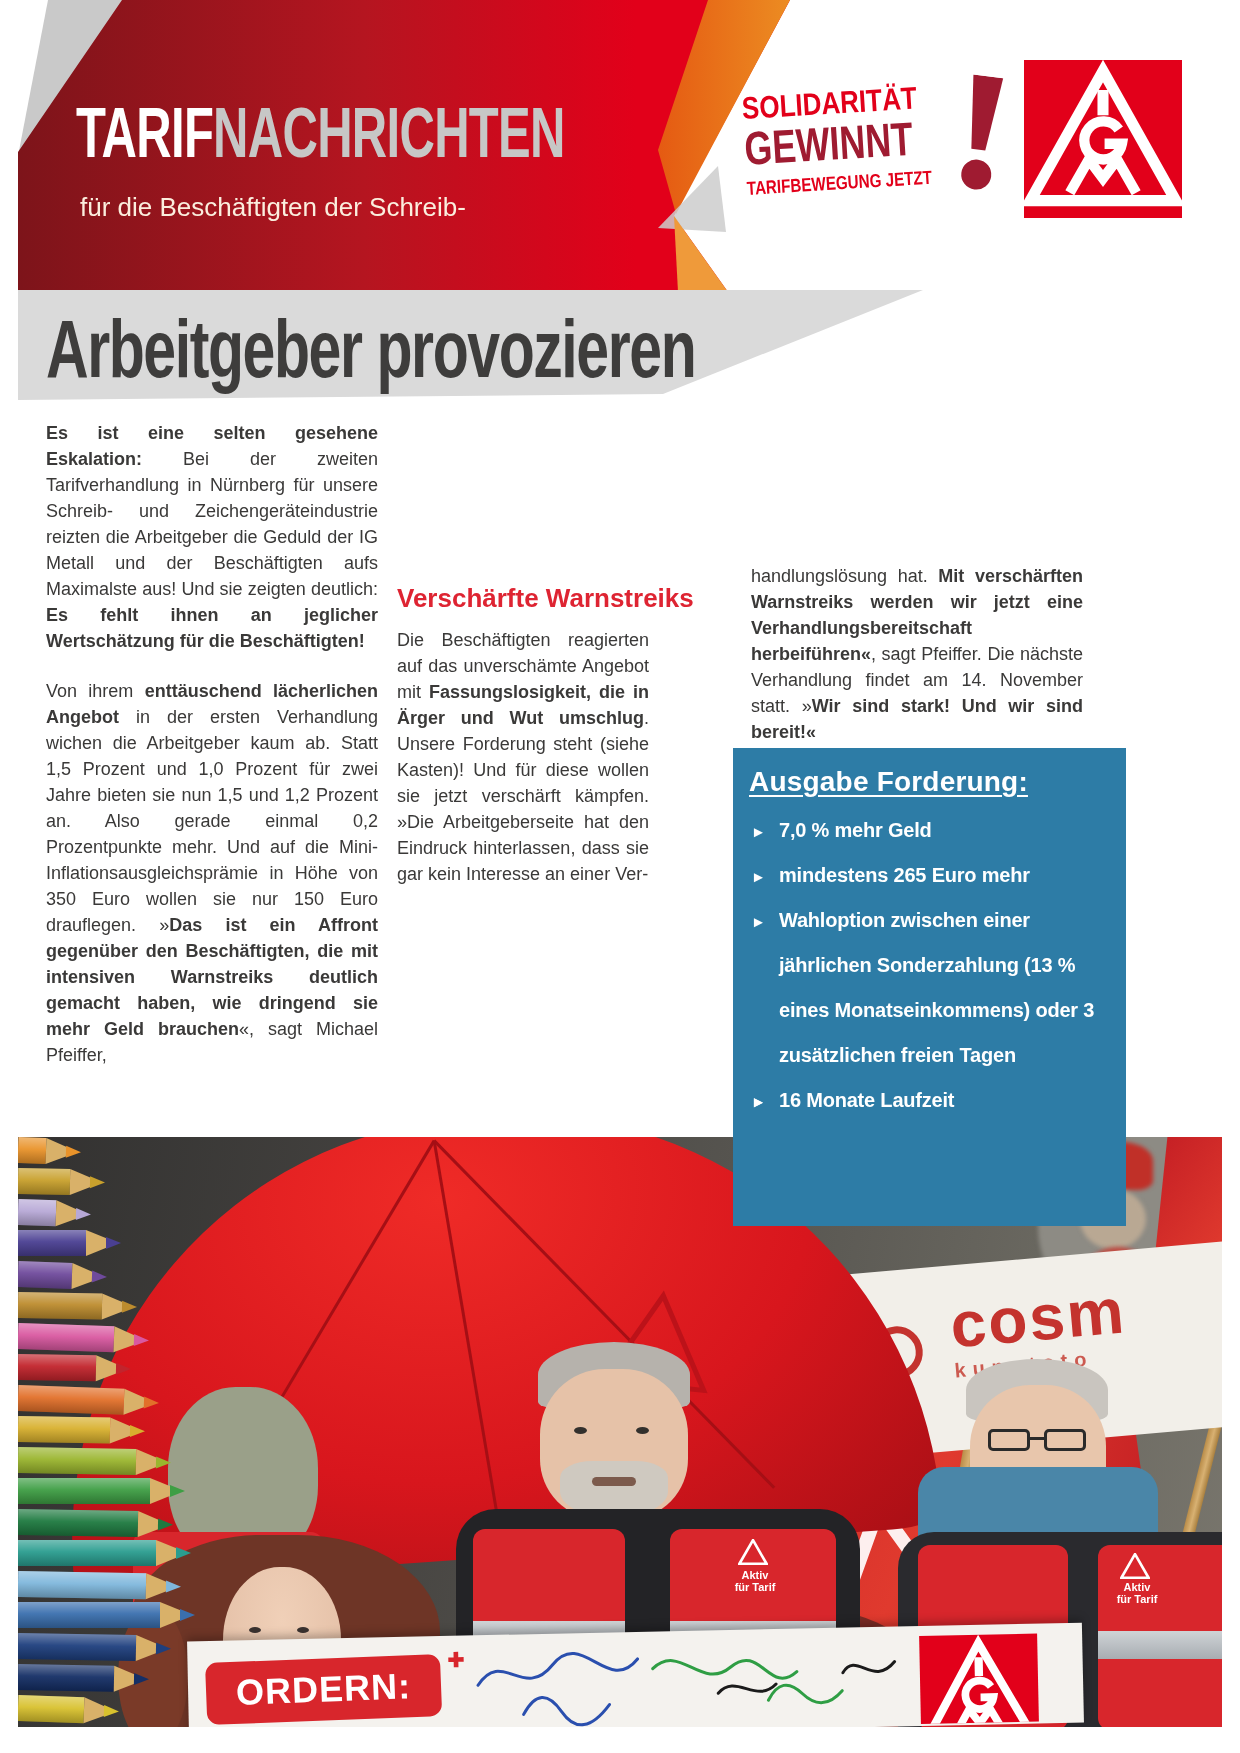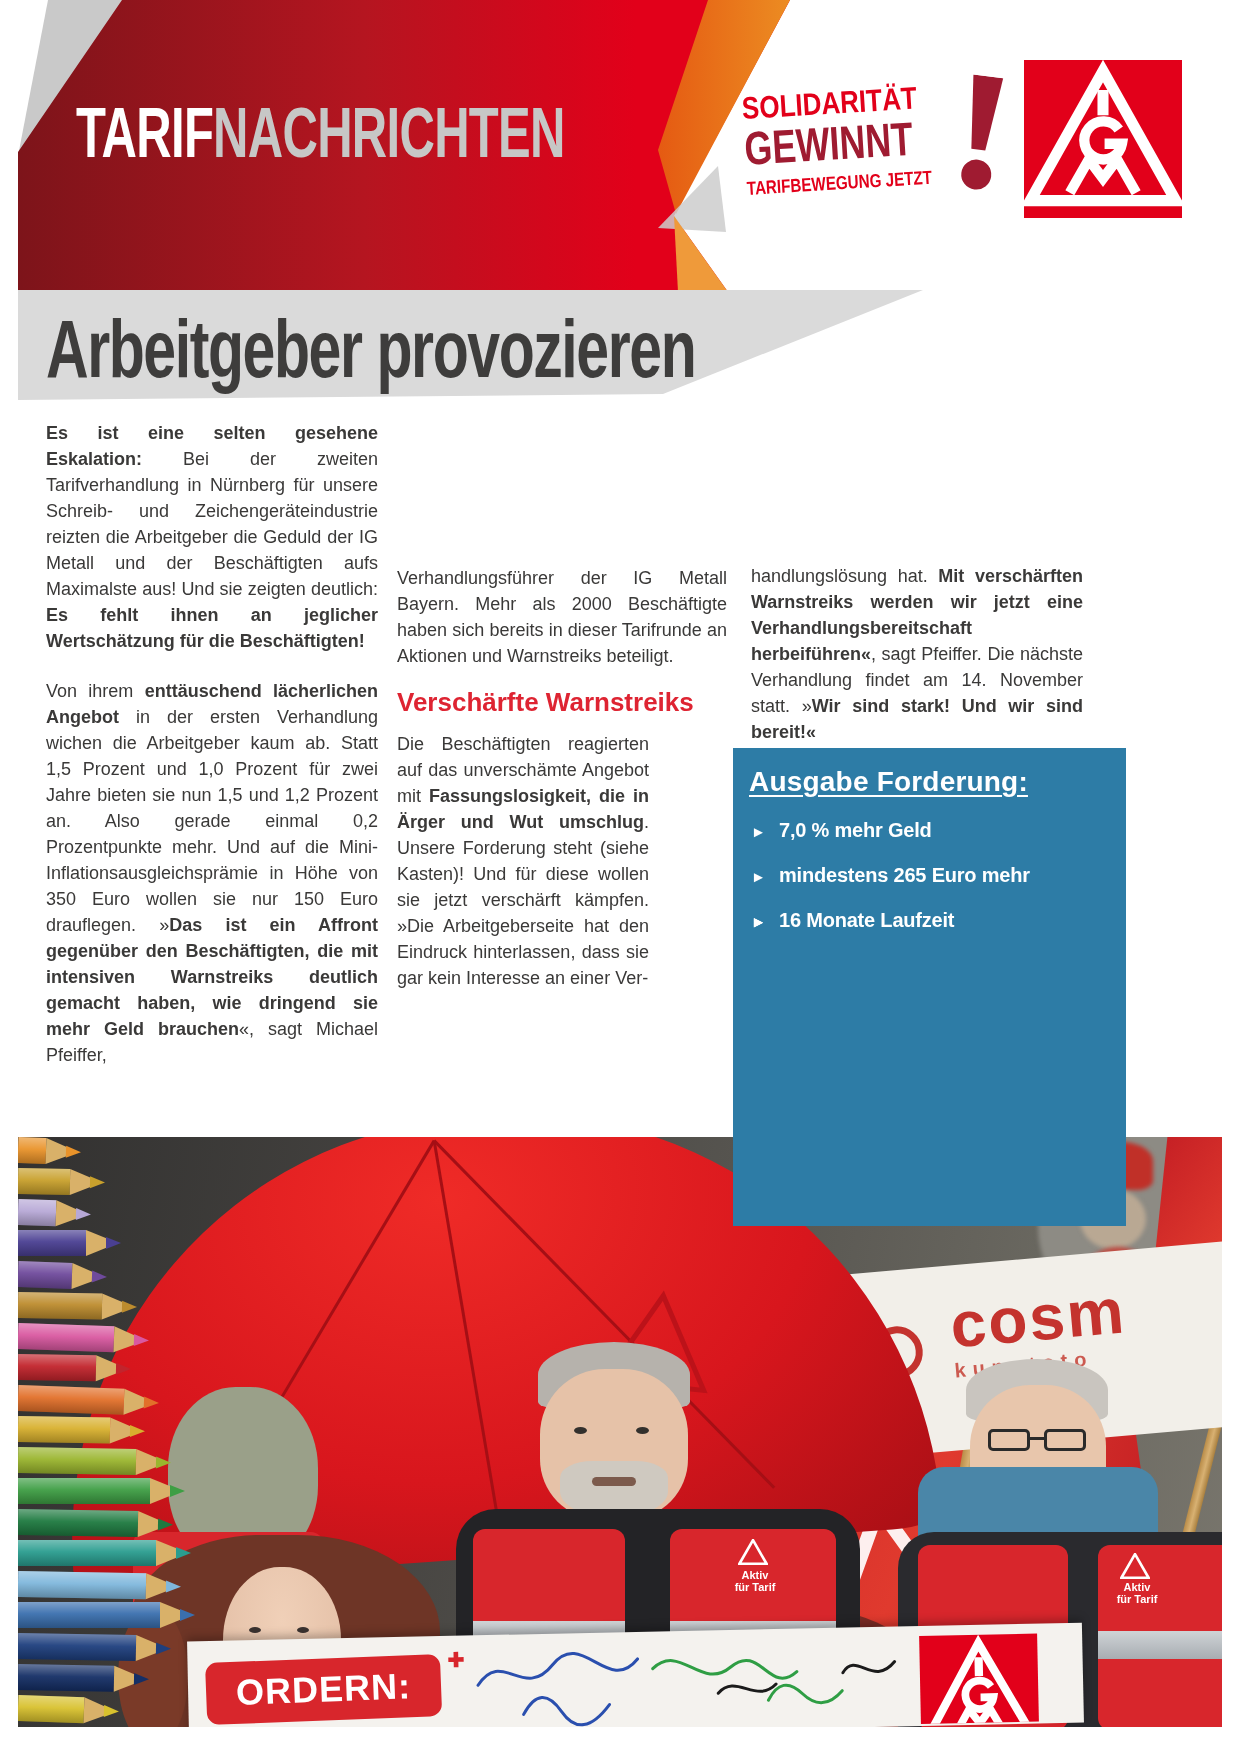--- a/index.html
+++ b/index.html
@@ -146,20 +146,21 @@
     <polygon points="30,0 112,0 0,156" fill="#c9c9c9"></polygon>
     <polygon points="104,0 772,0 656,216 710,292 0,292 0,152" fill="url(#gh)"></polygon>
     <polygon points="690,0 772,0 658,214 640,150" fill="url(#go)"></polygon>
     <polygon points="640,228 700,166 708,232" fill="#cdcdcd" opacity=".85"></polygon>
     <polygon points="656,216 710,292 660,292" fill="#ef9a3a"></polygon>
   </svg>
 
   <div id="masthead">
     <span class="t-red">TARIF</span><span class="t-gray">NACHRICHTEN</span>
   </div>
+  <div class="mast-sub" id="mast-sub1">für die Beschäftigten der Schreib-</div>
 
   <div id="soli">
     <div class="soli-1">SOLIDARITÄT</div>
     <div class="soli-2">GEWINNT</div>
     <div class="soli-3">TARIFBEWEGUNG JETZT</div>
   </div>
   <svg id="soli-bang" width="44" height="120" viewBox="0 0 44 120">
     <polygon points="6,0 36,0 27,74 13,74" fill="#9f1b31"></polygon>
     <circle cx="21" cy="99" r="15" fill="#9f1b31"></circle>
   </svg>
@@ -177,21 +178,20 @@
     <polygon points="0,4 905,4 645,108 0,114" fill="#dadada"></polygon>
   </svg>
   <h1 id="headline">Arbeitgeber provozieren</h1>
 
 
   <div class="col" id="col1">
     <p class="para"><b>Es ist eine selten gesehene Eskalation:</b><span> Bei der zweiten Tarifverhandlung in Nürnberg für unsere Schreib- und Zeichengeräteindustrie reizten die Arbeitgeber die Geduld der IG Metall und der Beschäftigten aufs Maximalste aus! Und sie zeigten deutlich: </span><b>Es fehlt ihnen an jeglicher Wertschätzung für die Beschäftigten!</b></p>
     <p class="para"><span>Von ihrem </span><b>enttäuschend lächerlichen Angebot</b><span> in der ersten Verhandlung wichen die Arbeitgeber kaum ab. Statt 1,5 Prozent und 1,0 Prozent für zwei Jahre bieten sie nun 1,5 und 1,2 Prozent an. Also gerade einmal 0,2 Prozentpunkte mehr. Und auf die Mini-Inflationsausgleichsprämie in Höhe von 350 Euro wollen sie nur 150 Euro drauflegen. »</span><b>Das ist ein Affront gegenüber den Beschäftigten, die mit intensiven Warnstreiks deutlich gemacht haben, wie dringend sie mehr Geld brauchen</b><span>«, sagt Michael Pfeiffer,</span></p>
   </div>
   <div class="col" id="col2">
-    <p class="para"><span>Verhandlungsführer der IG Metall Bayern. Mehr als 2000 Beschäftigte haben sich bereits in dieser Tarifrunde an Aktionen und Warnstreiks beteiligt.</span></p>
     <h3 class="sec-head">Verschärfte Warnstreiks</h3>
     <p class="para narrow"><span>Die Beschäftigten reagierten auf das unverschämte Angebot mit </span><b>Fassungslosigkeit, die in Ärger und Wut umschlug</b><span>. Unsere Forderung steht (siehe Kasten)! Und für diese wollen sie jetzt verschärft kämpfen. »Die Arbeitgeberseite hat den Eindruck hinterlassen, dass sie gar kein Interesse an einer Ver-</span></p>
   </div>
   <div class="col" id="col3">
     <p class="para"><span>handlungslösung hat. </span><b>Mit verschärften Warnstreiks werden wir jetzt eine Verhandlungsbereitschaft herbeiführen«</b><span>, sagt Pfeiffer. Die nächste Verhandlung findet am 14. November statt. »</span><b>Wir sind stark! Und wir sind bereit!«</b></p>
   </div>
 
   <div id="forderung">
     <h2>Ausgabe Forderung:</h2>
     <ul>
@@ -199,20 +199,21 @@
     <li class="demand">
           <span class="arr">►</span>
           <span class="dtext">7,0 % mehr Geld</span>
         </li>
         <li class="demand">
           <span class="arr">►</span>
           <span class="dtext">mindestens 265 Euro mehr</span>
         </li>
         <li class="demand">
           <span class="arr">►</span>
+          <span class="dtext">Wahloption zwischen einer jährlichen Sonderzahlung (13 % eines Monatseinkommens) oder 3 zusätzlichen freien Tagen</span>
         </li>
         <li class="demand">
           <span class="arr">►</span>
         </li>
         <li class="demand">
           <span class="arr">►</span>
           <span class="dtext">16 Monate Laufzeit</span>
         </li>
       </ul>
   </div>

